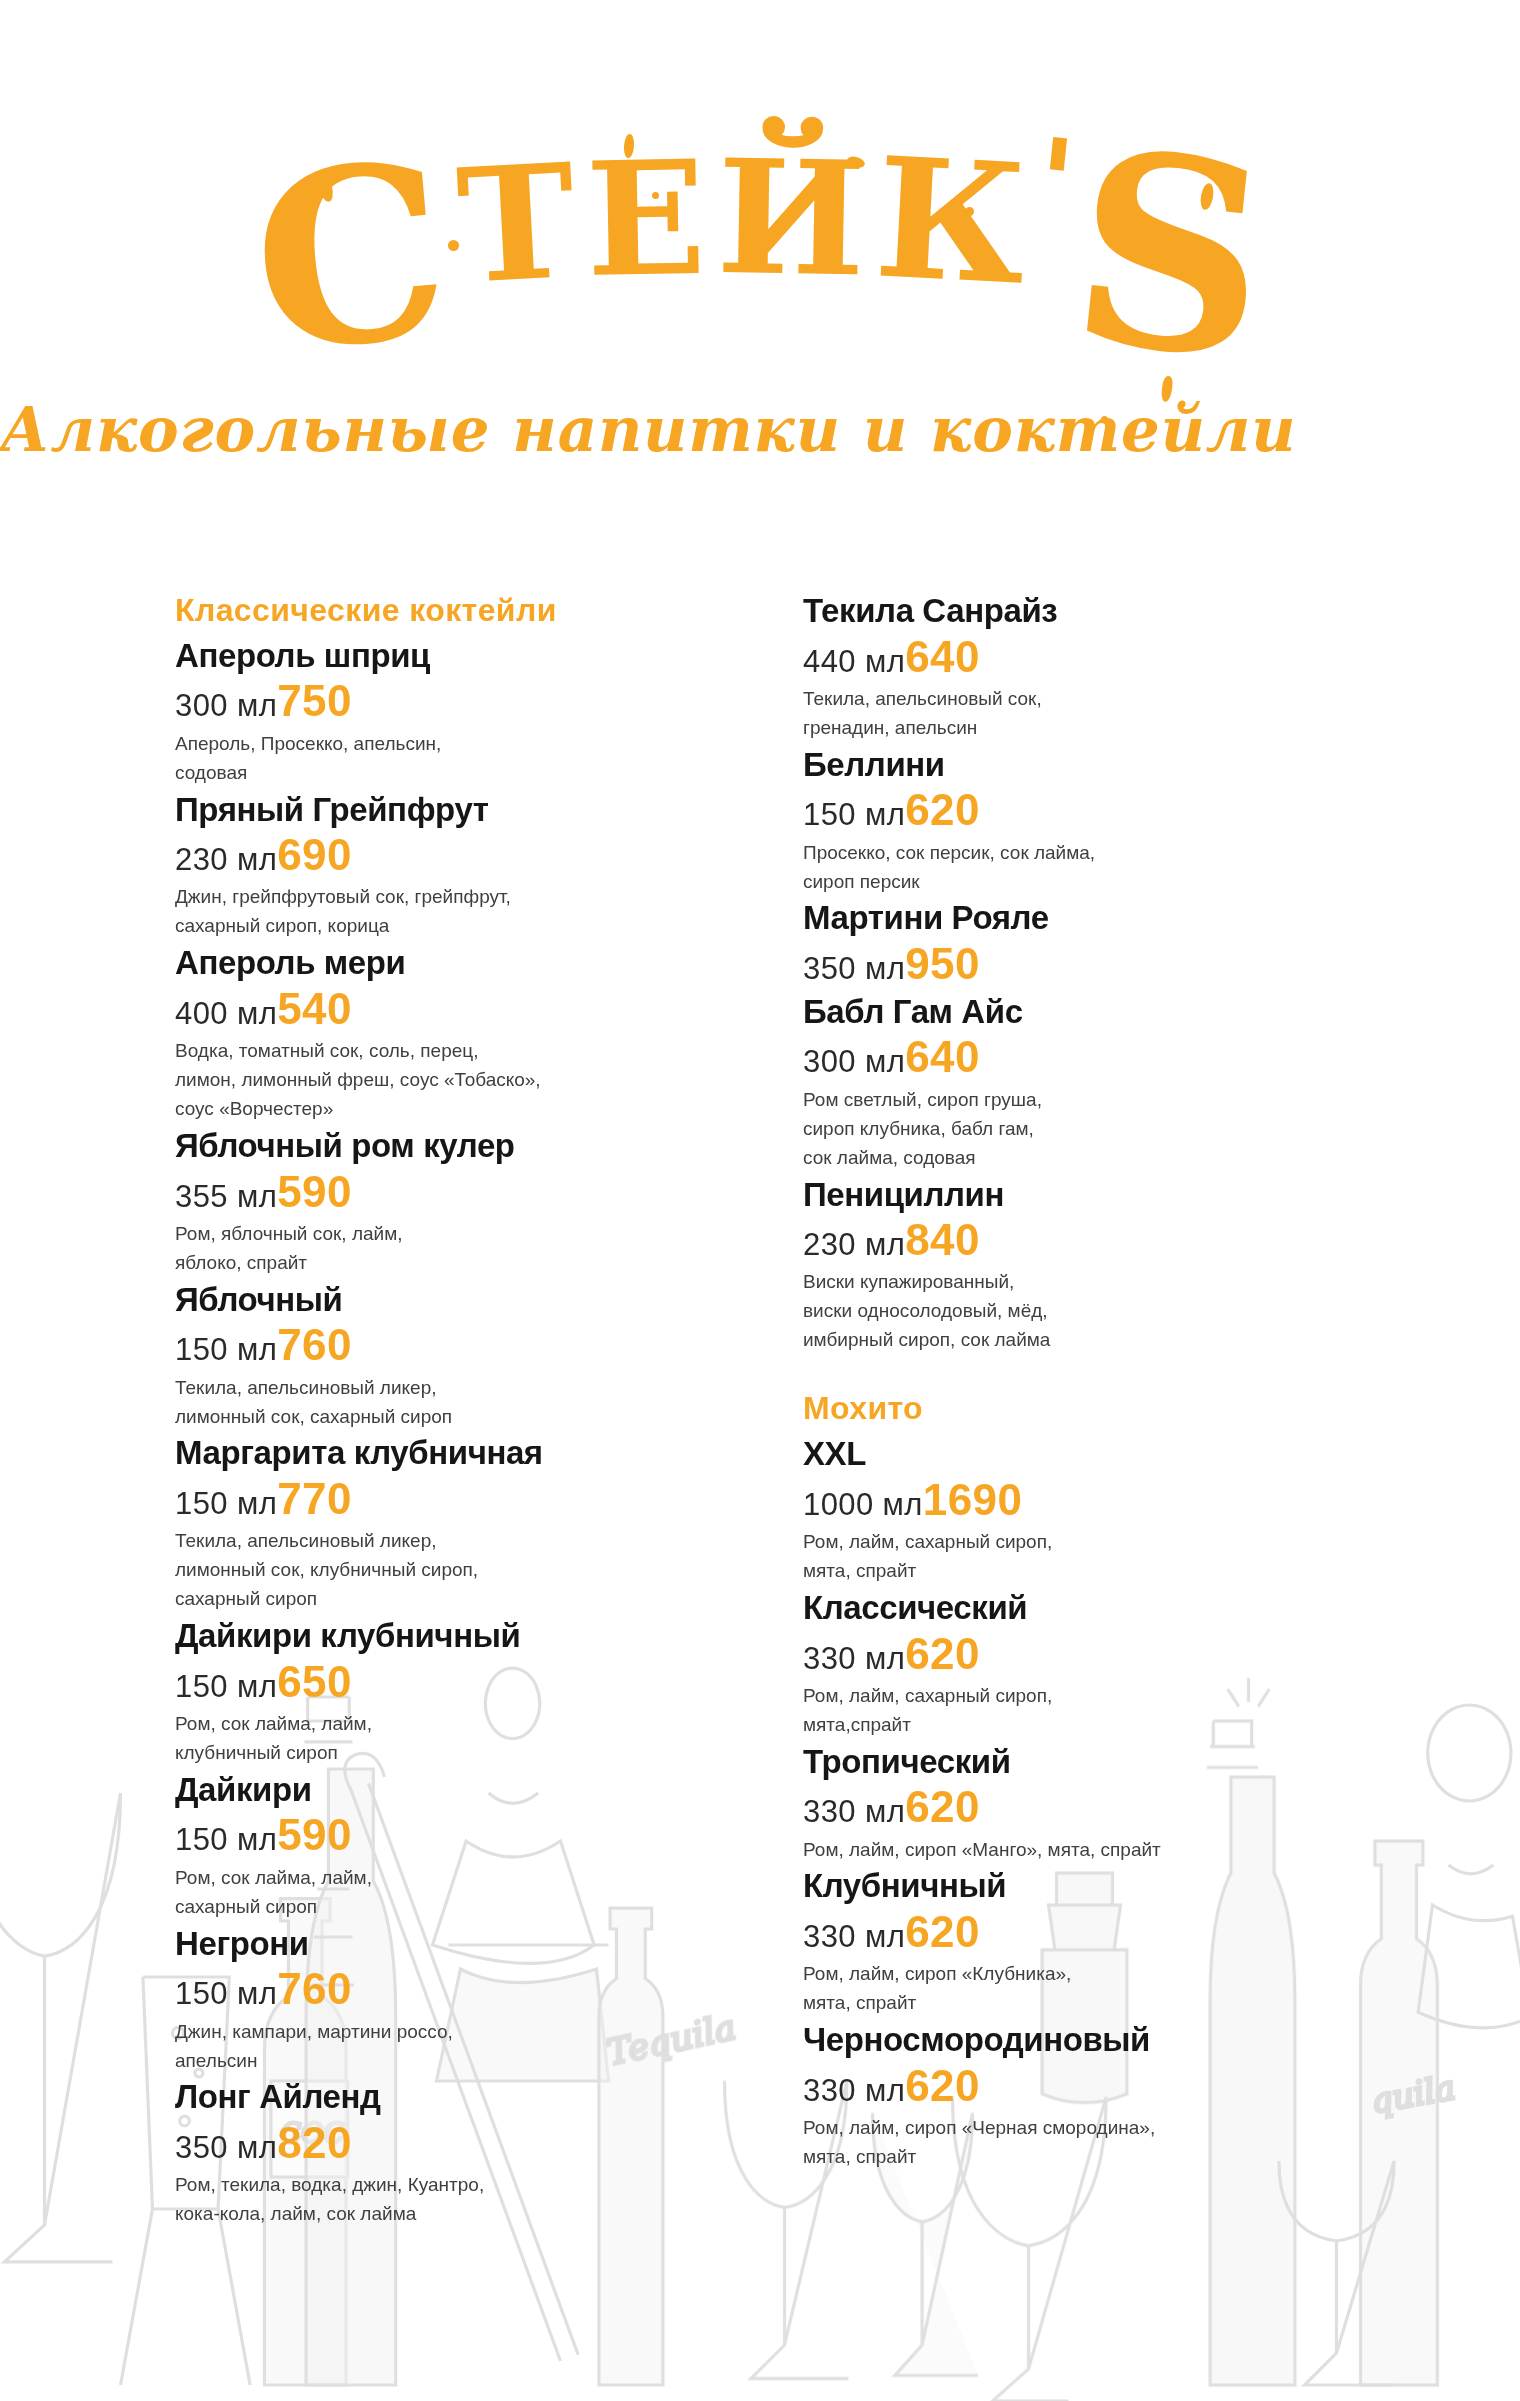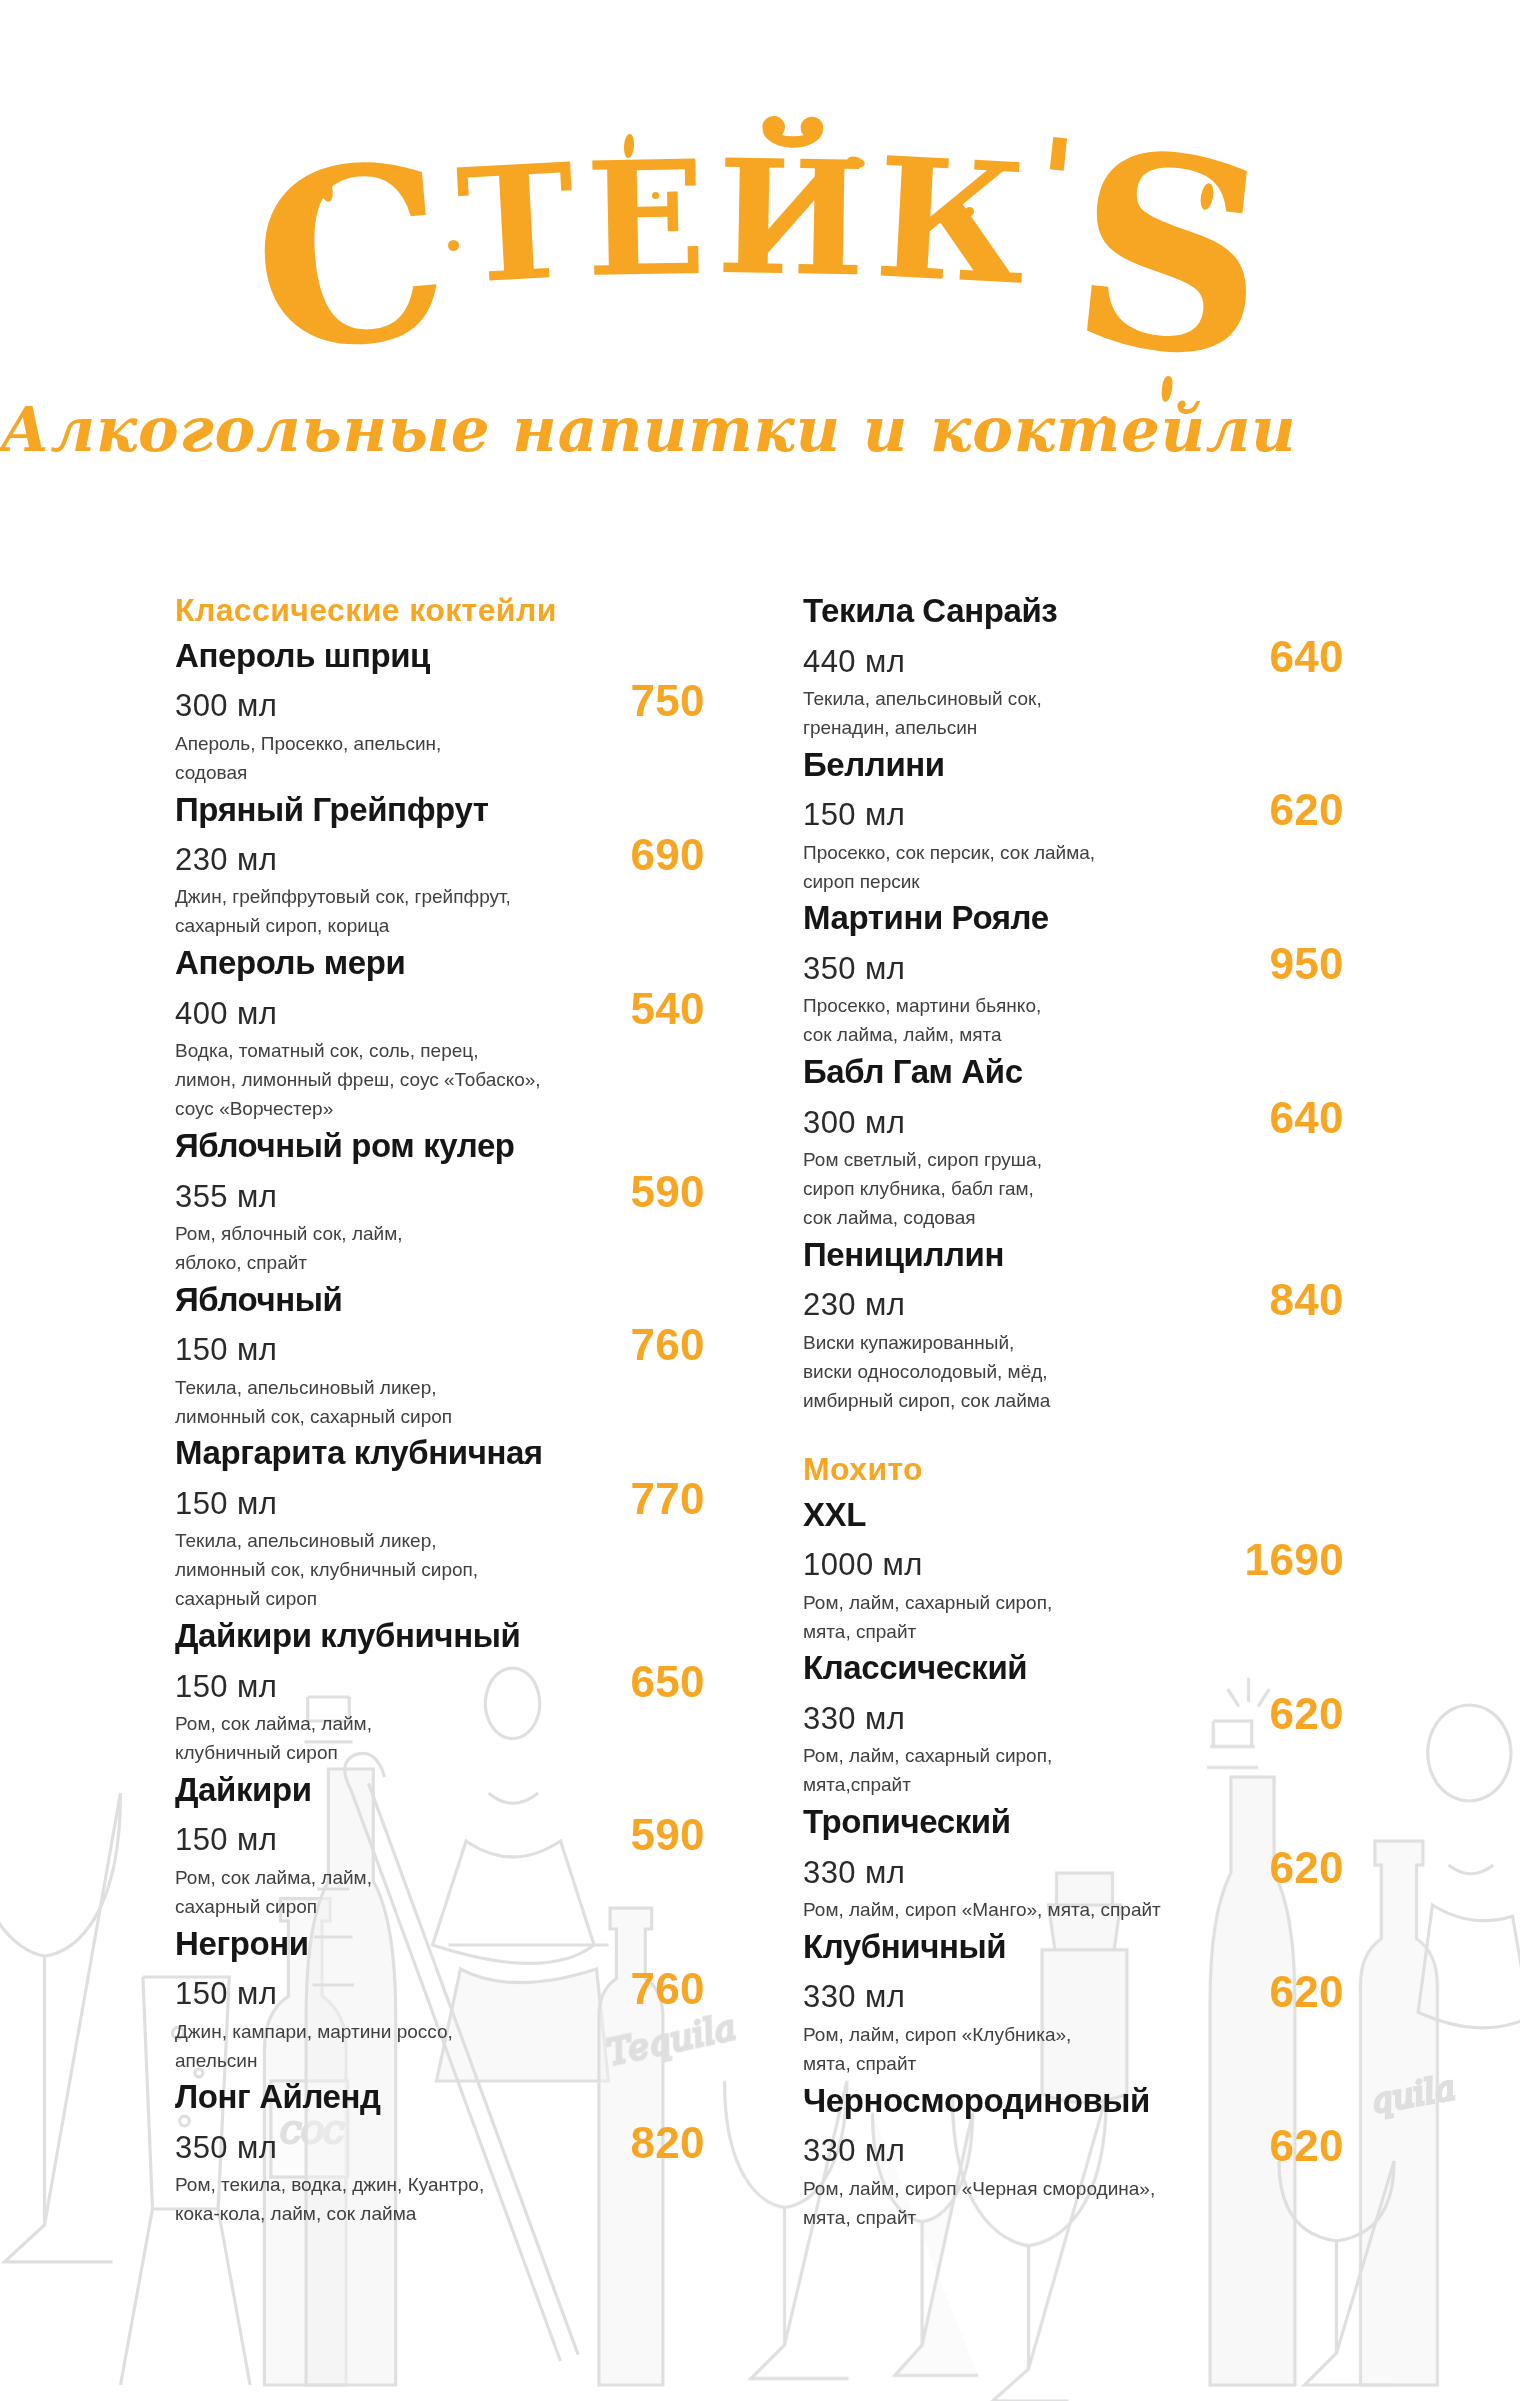--- a/index.html
+++ b/index.html
@@ -24,21 +24,21 @@
   .subtitle{position:absolute;top:394px;left:0;width:100%;
             font-family:"DejaVu Serif",serif;font-style:italic;font-weight:bold;
             font-size:61px;color:var(--accent);letter-spacing:0.8px;}
 
   
   .menu{position:absolute;top:593px;left:175px;display:grid;grid-template-columns:530px 541px;column-gap:98px;z-index:3;}
   .section-header{font-size:32px;font-weight:800;color:var(--accent);letter-spacing:0.4px;margin:0 0 9.6px 0;line-height:1.1;}
   .section.gap{margin-top:37px;}
   .menu-item{margin-bottom:4.8px;}
   .item-name{font-size:33px;font-weight:800;color:var(--ink);line-height:1.12;letter-spacing:-0.4px;margin-bottom:1.6px;}
-  .vol-row{display:flex;justify-content:space-between;align-items:baseline;margin:1.6px 0 2.4px 0;}
+  .vol-row{display:flex;align-items:baseline;margin:1.6px 0 2.4px 0;}
   .item-volume{font-size:31px;font-weight:300;color:#2a2a2a;letter-spacing:0.4px;}
   .item-price{font-size:44px;font-weight:800;color:var(--accent);letter-spacing:0.4px;}
   .item-desc{font-size:19px;font-weight:300;color:var(--desc);line-height:29px;white-space:pre-line;width:max-content;max-width:720px;}
 
   
   .watermark{position:absolute;left:0;top:1601px;z-index:1;}
   .wm-script{font-family:"DejaVu Serif",serif;font-style:italic;fill:#cfcfcf;}
 </style>
 </head>
 <body>
@@ -176,22 +176,20 @@
             </div>
             <div class="item-desc">Просекко, сок персик, сок лайма,
 сироп персик</div>
           </div>
           <div class="menu-item">
             <div class="item-name">Мартини Рояле</div>
             <div class="vol-row">
               <span class="item-volume">350 мл</span>
               <span class="item-price">950</span>
             </div>
-            <div class="item-desc">Просекко, мартини бьянко,
-сок лайма, лайм, мята</div>
           </div>
           <div class="menu-item">
             <div class="item-name">Бабл Гам Айс</div>
             <div class="vol-row">
               <span class="item-volume">300 мл</span>
               <span class="item-price">640</span>
             </div>
             <div class="item-desc">Ром светлый, сироп груша,
 сироп клубника, бабл гам,
 сок лайма, содовая</div>

